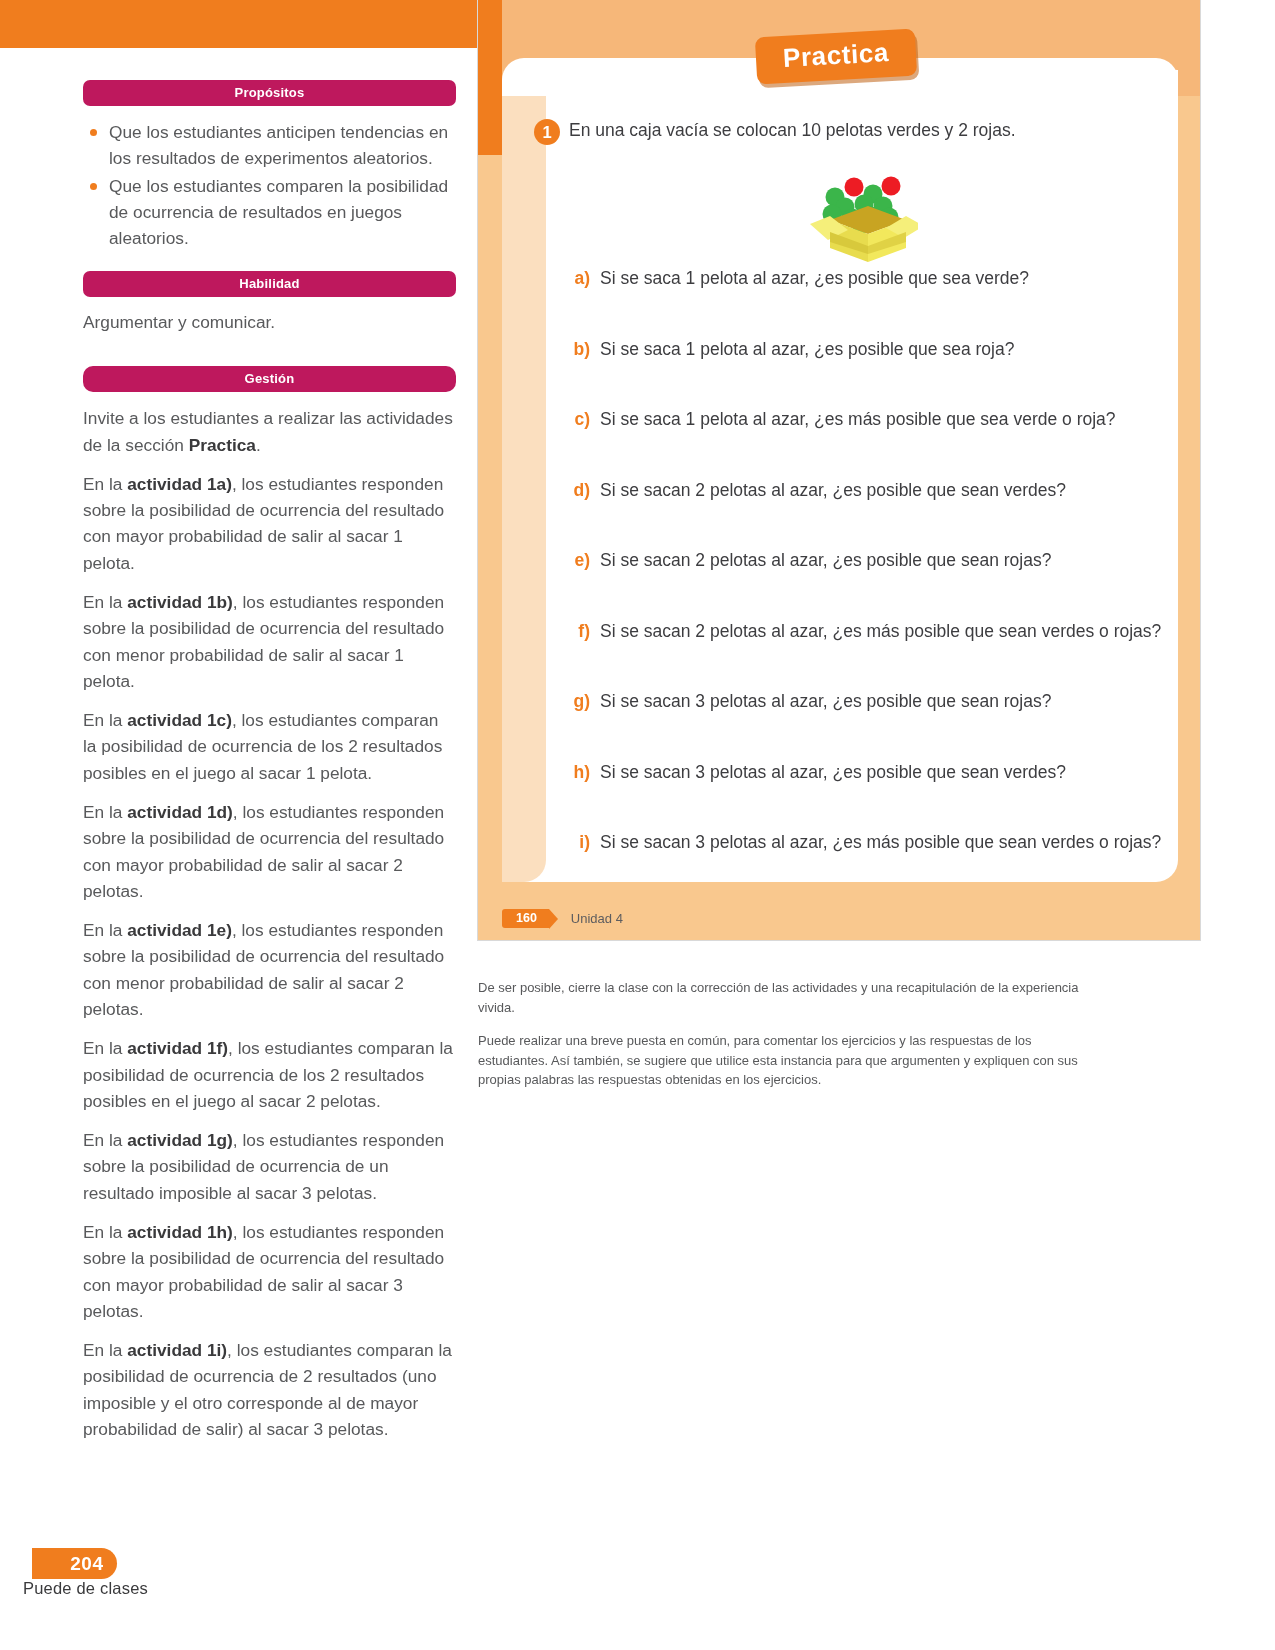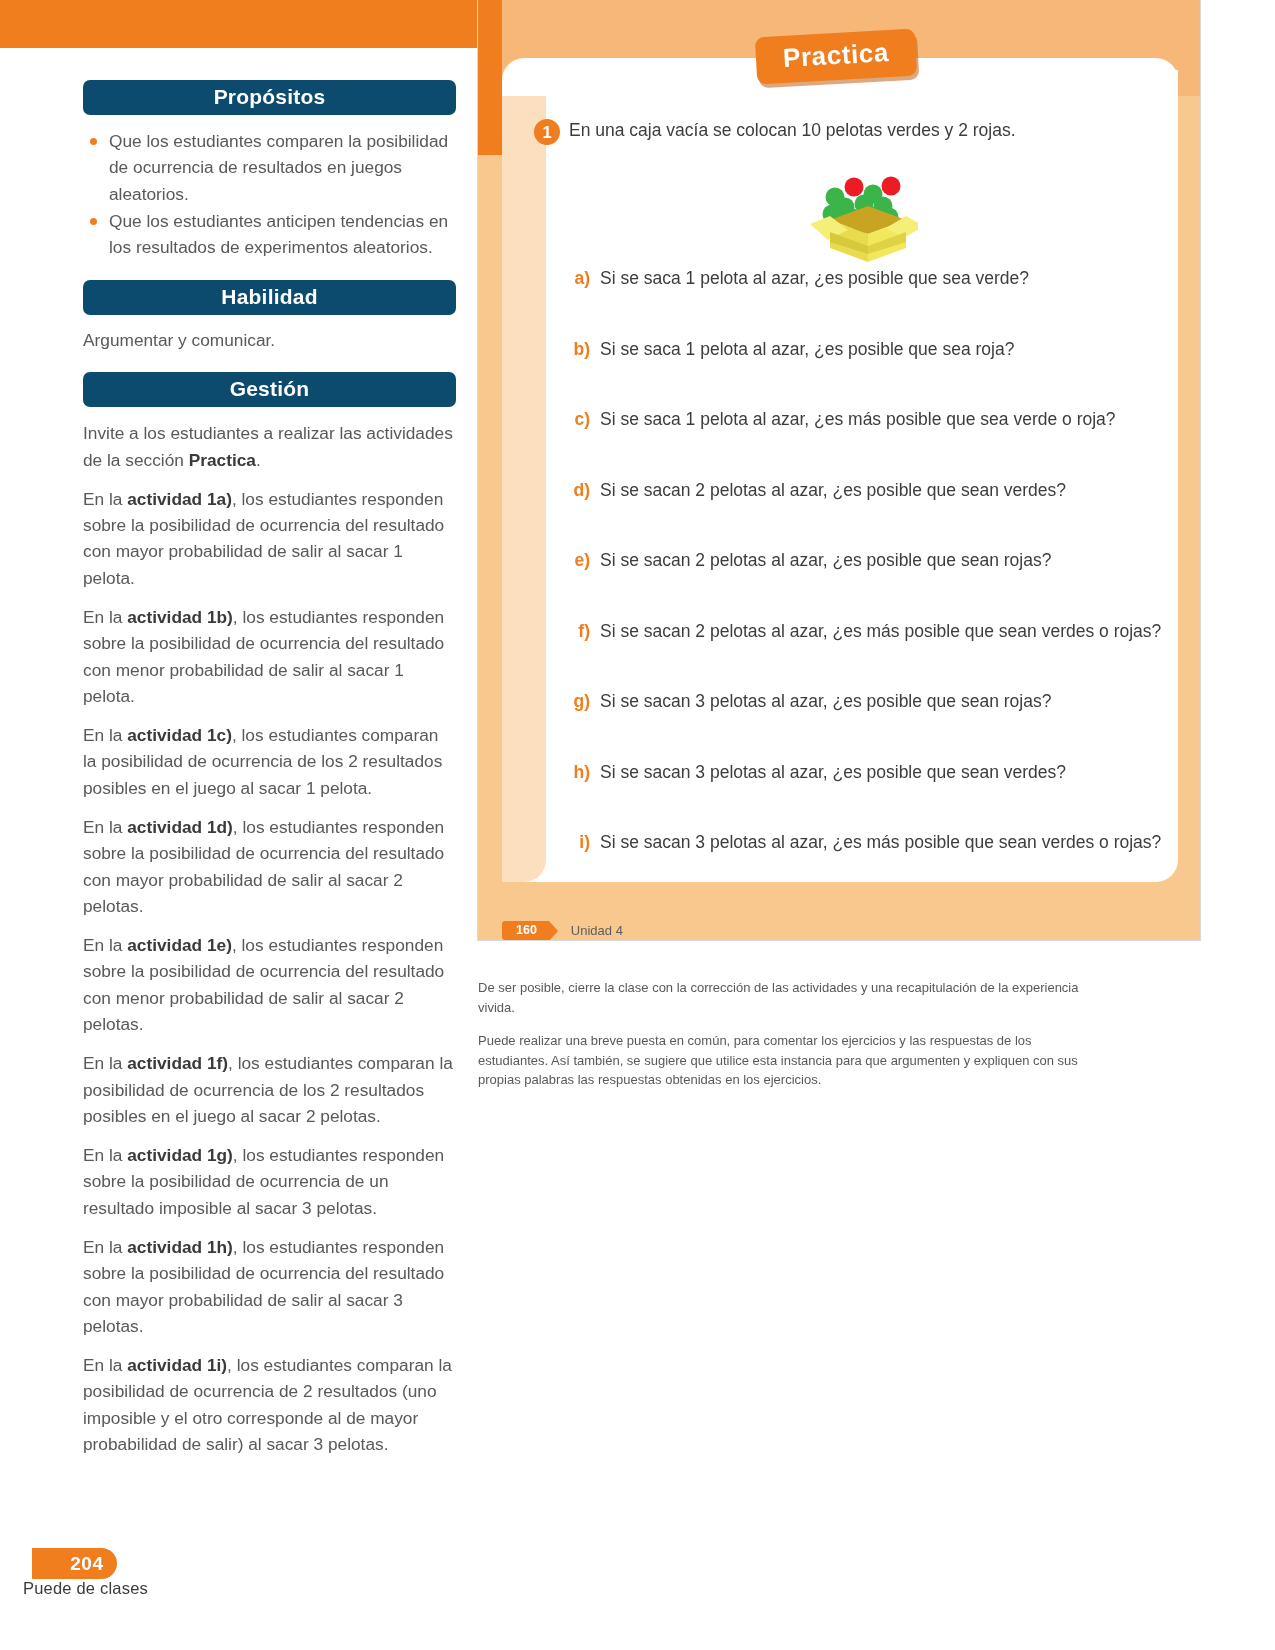--- a/index.html
+++ b/index.html
@@ -26,31 +26,31 @@
   }
 
   
   .left-col {
     position: absolute;
     left: 83px;
     top: 80px;
     width: 373px;
   }
   .section-band {
-    background: #0c4a6e;
+    background: #be185d;
     border-radius: 7px;
     color: #ffffff;
     text-align: center;
-    font-size: 21px;
+    font-size: 13px;
     font-weight: bold;
     letter-spacing: .2px;
     padding: 5px 0 6px;
     margin: 0 0 13px 0;
   }
-  .band-spacer-top { margin-top: 18px; }
+  .band-spacer-top { margin-top: 30px; border-radius: 10px; }
 
   ul.purpose-list {
     list-style: none;
     margin: 0 0 20px 0;
     padding: 0;
   }
   ul.purpose-list li {
     position: relative;
     padding-left: 26px;
     color: #58595b;
@@ -252,21 +252,21 @@
   }
   .item-text {
     color: #3d3d40;
     font-size: 17.5px;
     line-height: 1.2;
   }
 
   .sp-footer {
     position: absolute;
     left: 24px;
-    bottom: 0;
+    bottom: 12px;
     display: flex;
     align-items: center;
     z-index: 7;
   }
   .sp-folio {
     background: #f07d1e;
     color: #ffffff;
     font-size: 12.5px;
     font-weight: bold;
     padding: 2px 12px 3px 14px;
@@ -305,22 +305,22 @@
 </head>
 <body>
 
 <div class="corner-bar"></div>
 
 <div class="left-col">
 
   <div class="section-band">Propósitos</div>
 
   <ul class="purpose-list">
+    <li>Que los estudiantes anticipen tendencias en los resultados de experimentos aleatorios.</li>
     <li>Que los estudiantes comparen la posibilidad de ocurrencia de resultados en juegos aleatorios.</li>
-    <li>Que los estudiantes anticipen tendencias en los resultados de experimentos aleatorios.</li>
   </ul>
 
   <div class="section-band">Habilidad</div>
 
   <p class="skill-text">Argumentar y comunicar.</p>
 
   <div class="section-band band-spacer-top">Gestión</div>
 
   <div>
     <p class="body-text">Invite a los estudiantes a realizar las actividades de la sección <b>Practica</b>.</p>

